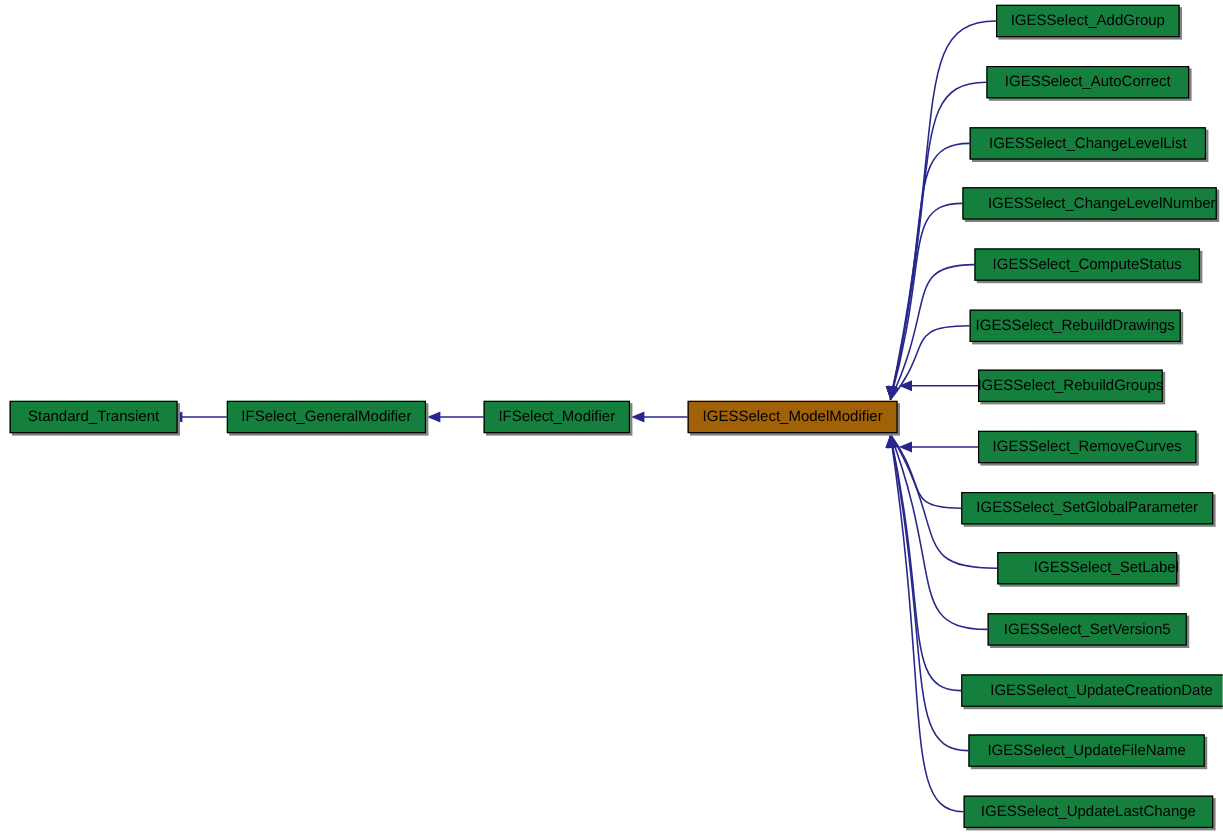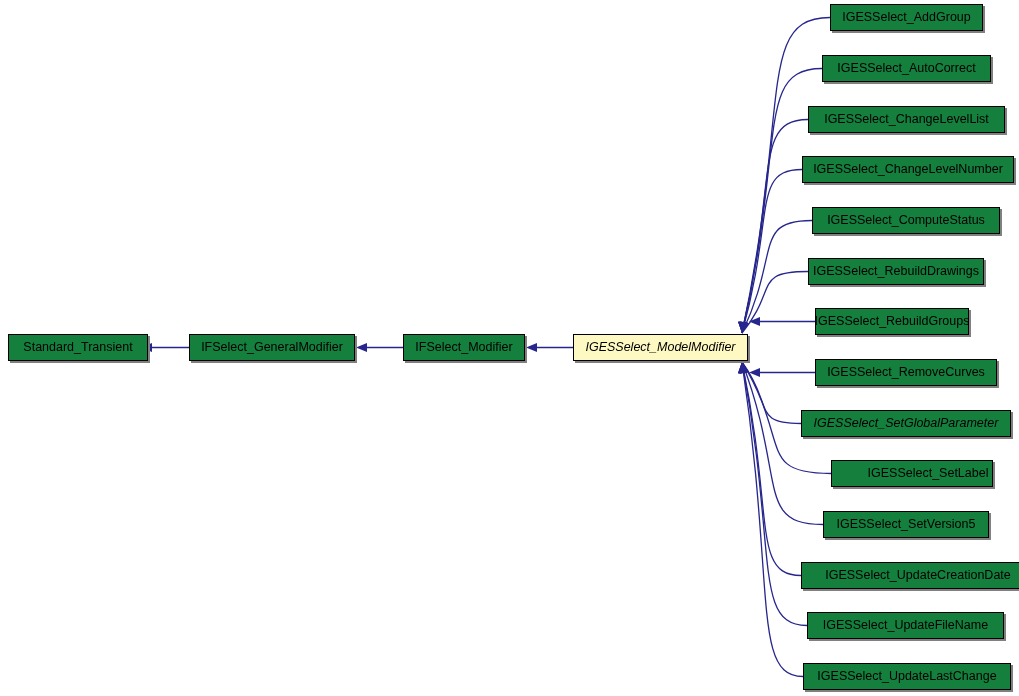--- a/index.html
+++ b/index.html
@@ -32,22 +32,21 @@
     border: 1px solid #000000;
     background: #15803d;
     box-shadow: 2px 2px 0 0 #808080;
     display: flex;
     align-items: center;
     justify-content: center;
     height: 27px;
     z-index: 5;
   }
   .node.focus {
-    background: #fef9c3;
-    font-style: italic;
+    background: #a16207;
   }
   .node-label {
     font-family: "Liberation Sans", sans-serif;
     font-size: 12.5px;
     line-height: 13px;
     color: #000000;
     white-space: nowrap;
     letter-spacing: 0px;
   }
 </style>
@@ -106,39 +105,39 @@
       </div>
       <div class="node" style="left: 830px; top: 4px; width: 153px;">
         <span class="node-label">IGESSelect_AddGroup</span>
       </div>
       <div class="node" style="left: 822px; top: 55px; width: 169px;">
         <span class="node-label">IGESSelect_AutoCorrect</span>
       </div>
       <div class="node" style="left: 808px; top: 106px; width: 197px;">
         <span class="node-label">IGESSelect_ChangeLevelList</span>
       </div>
-      <div class="node" style="left: 802px; top: 156px; width: 212px;">
+      <div class="node" style="left: 802px; top: 156px; width: 212px; justify-content: flex-end;">
         <span class="node-label">IGESSelect_ChangeLevelNumber</span>
       </div>
       <div class="node" style="left: 812px; top: 207px; width: 188px;">
         <span class="node-label">IGESSelect_ComputeStatus</span>
       </div>
       <div class="node" style="left: 808px; top: 258px; width: 176px;">
         <span class="node-label">IGESSelect_RebuildDrawings</span>
       </div>
       <div class="node" style="left: 815px; top: 308px; width: 154px;">
         <span class="node-label">IGESSelect_RebuildGroups</span>
       </div>
       <div class="node" style="left: 815px; top: 359px; width: 182px;">
         <span class="node-label">IGESSelect_RemoveCurves</span>
       </div>
-      <div class="node" style="left: 801px; top: 410px; width: 210px; font-style: italic;">
+      <div class="node" style="left: 801px; top: 410px; width: 210px;">
         <span class="node-label">IGESSelect_SetGlobalParameter</span>
       </div>
-      <div class="node" style="left: 831px; top: 460px; width: 162px; padding-left: 32px;">
+      <div class="node" style="left: 831px; top: 460px; width: 150px; padding-left: 32px;">
         <span class="node-label">IGESSelect_SetLabel</span>
       </div>
       <div class="node" style="left: 823px; top: 511px; width: 166px; justify-content: center;">
         <span class="node-label">IGESSelect_SetVersion5</span>
       </div>
       <div class="node" style="left: 801px; top: 562px; width: 234px;">
         <span class="node-label">IGESSelect_UpdateCreationDate</span>
       </div>
       <div class="node" style="left: 807px; top: 612px; width: 197px;">
         <span class="node-label">IGESSelect_UpdateFileName</span>

